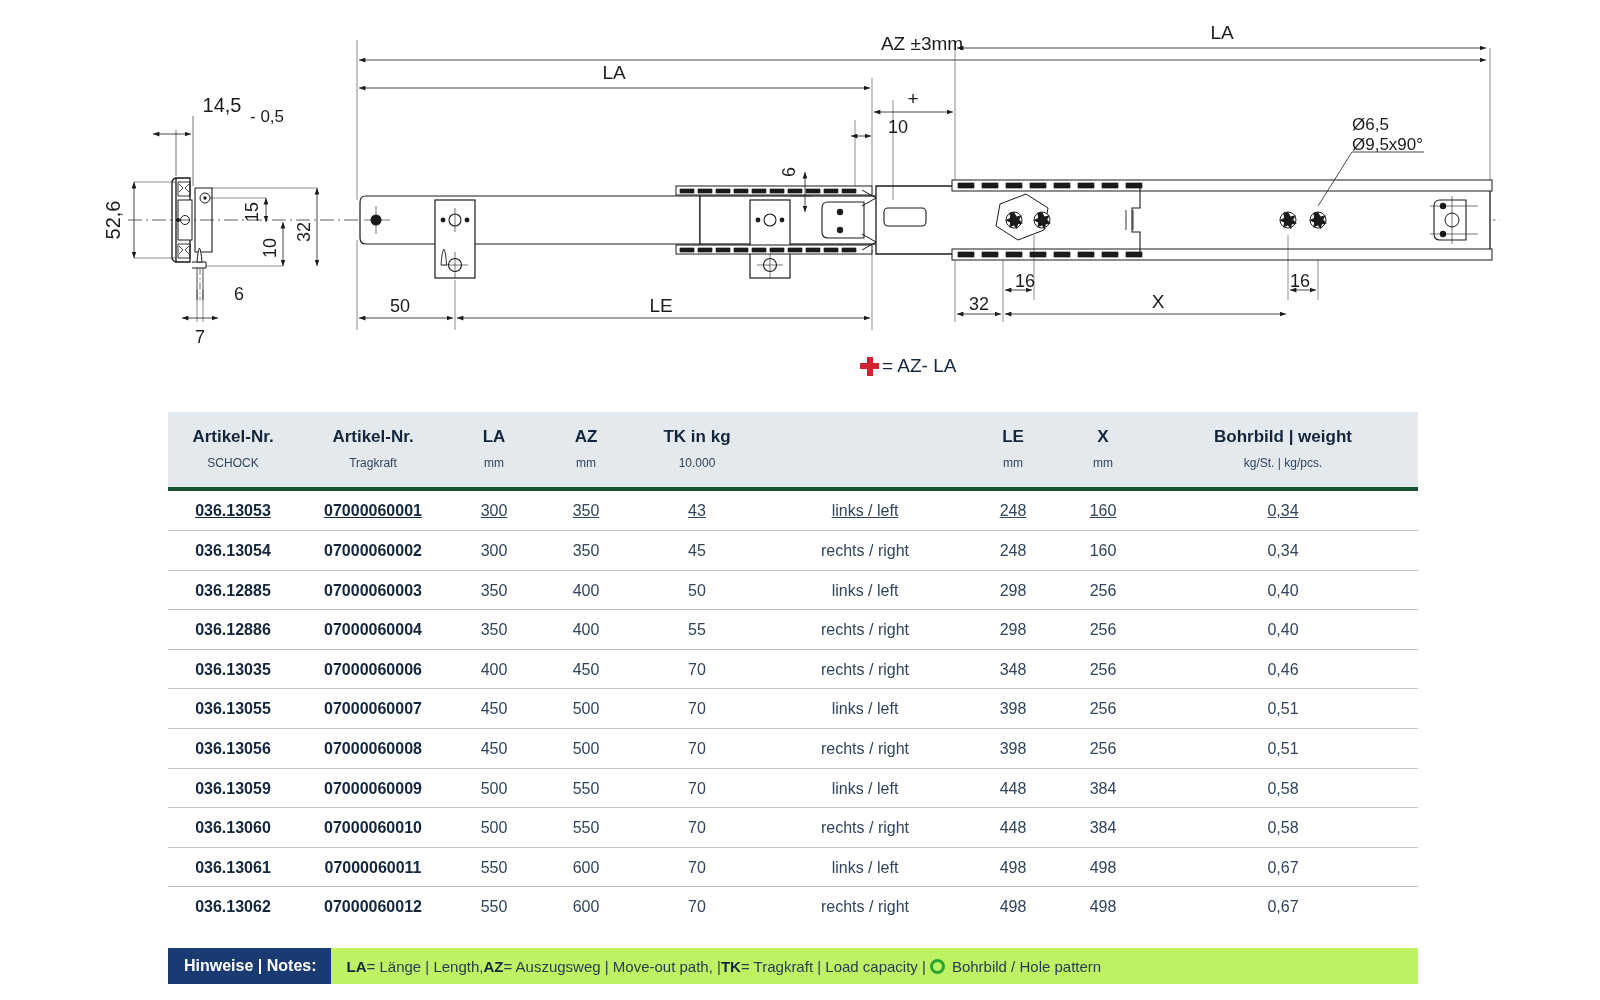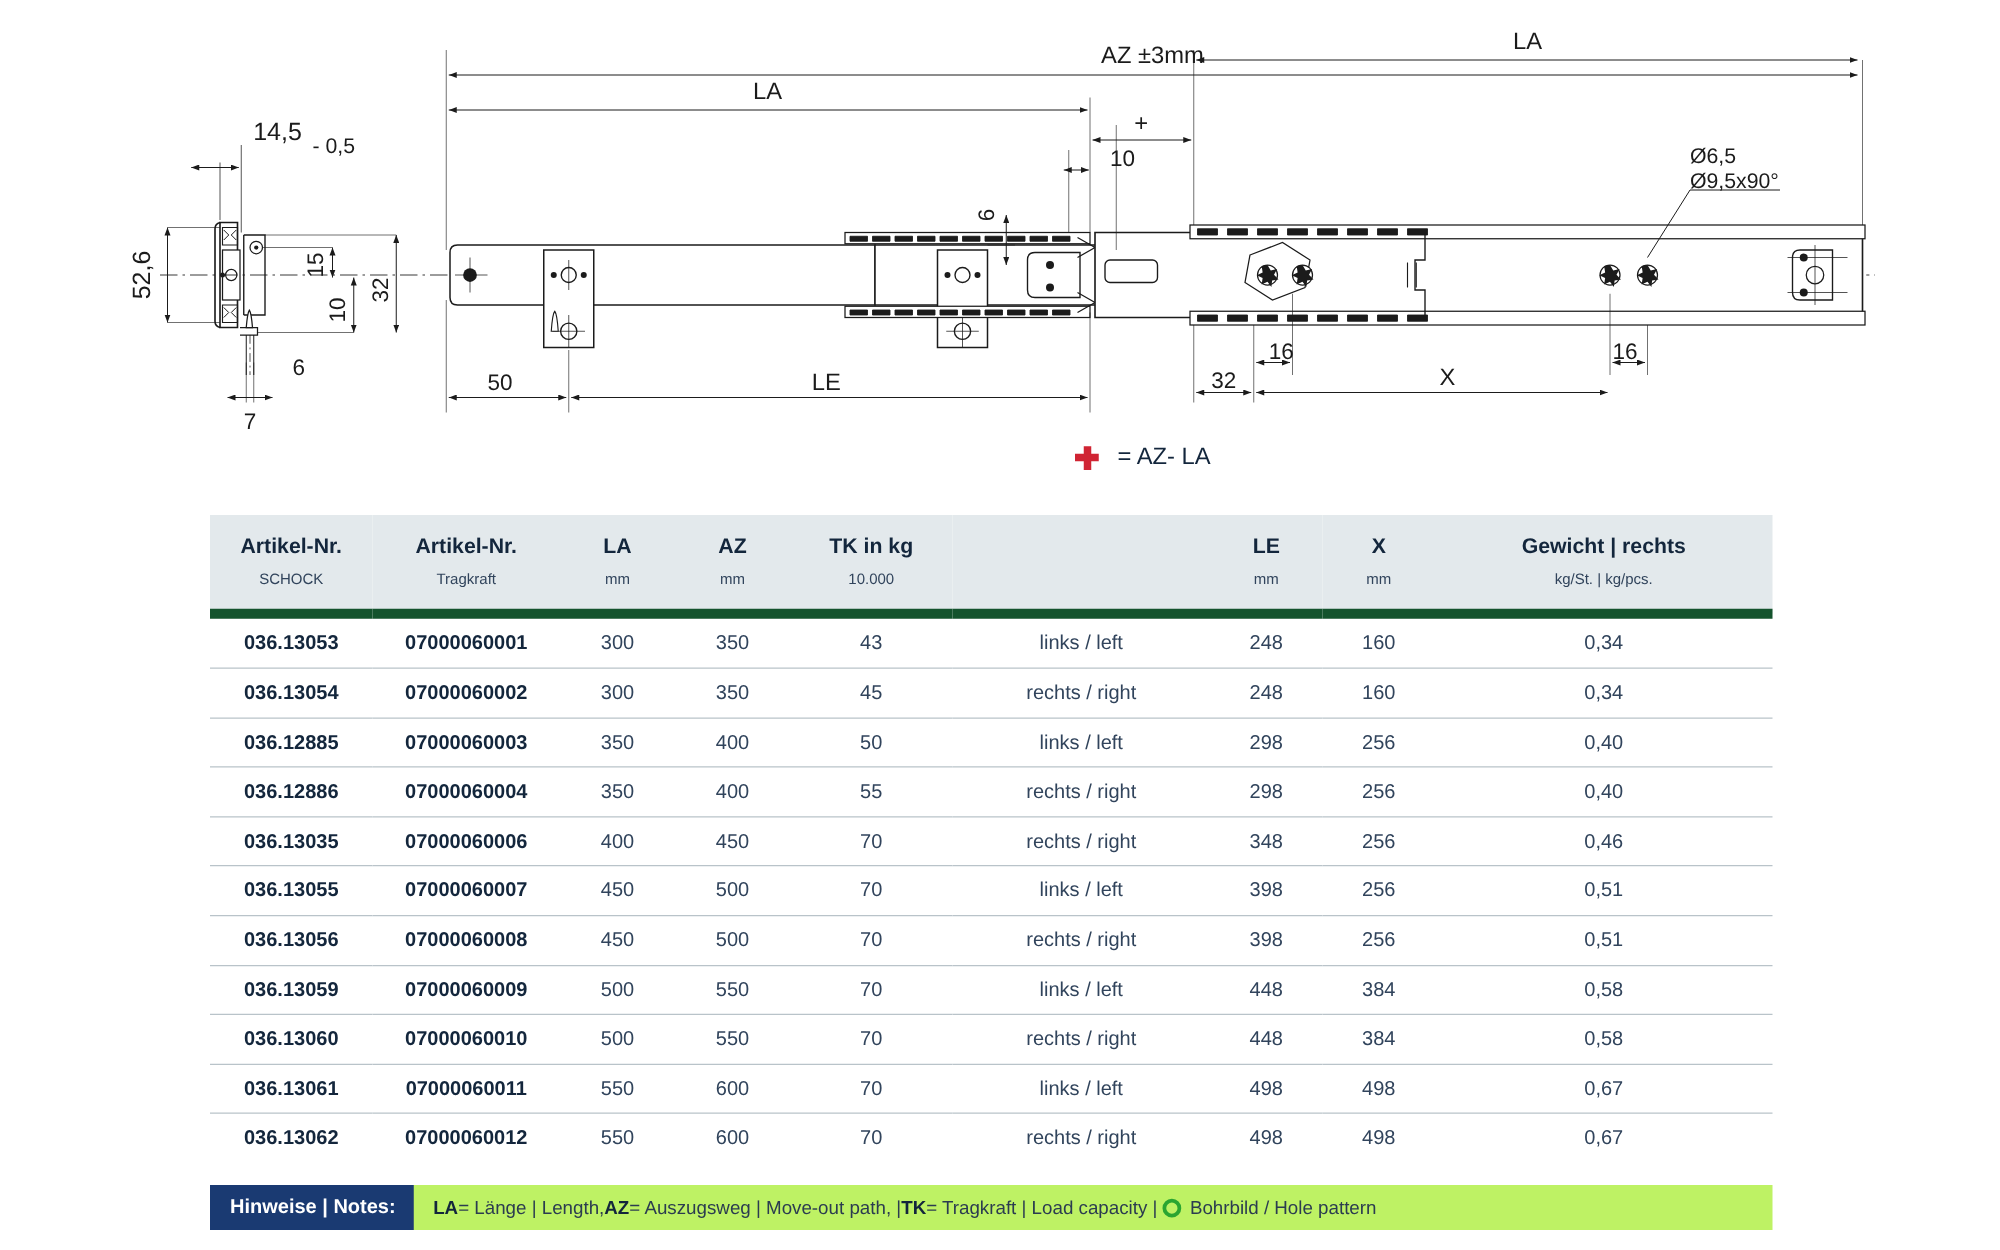--- a/index.html
+++ b/index.html
@@ -14,21 +14,21 @@
   }
   #page { position: relative; width: 1600px; height: 829px; }
 
   
   #drawing { position: absolute; left: 0; top: 0; width: 1600px; height: 400px; }
   #drawing svg { display: block; }
 
   .legend-line {
     position: absolute;
     left: 860px; top: 355px;
-    display: flex; align-items: center; gap: 15px;
+    display: flex; align-items: center; gap: 3px;
     font-size: 19px; color: #13263c;
   }
   .plus-glyph { position: relative; width: 19px; height: 19px; display:inline-block; }
   .plus-glyph::before, .plus-glyph::after {
     content:""; position:absolute; background:#d02433;
   }
   .plus-glyph::before { left:6.5px; top:0; width:6px; height:19px; }
   .plus-glyph::after  { left:0; top:6.5px; width:19px; height:6px; }
 
   
@@ -51,21 +51,21 @@
   table.spec tbody td {
     font-size: 16px;
     color: #31445c;
     text-align: center;
     padding: 11px 0 10px 0;
     border-top: 1.5px solid #b9c3c9;
     background: #ffffff;
     line-height: 1.1;
   }
   table.spec tbody tr td.artnr { font-weight: bold; color: #13263c; font-size: 16px; }
-  table.spec tbody tr:first-child td { border-top: 8px solid #14532d; }
+  table.spec tbody tr:first-child td { border-top: 4px solid #14532d; text-decoration: underline; }
 
   
   col.c-art1 { width: 130px; }
   col.c-art2 { width: 150px; }
   col.c-la   { width: 92px; }
   col.c-az   { width: 92px; }
   col.c-tk   { width: 130px; }
   col.c-side { width: 206px; }
   col.c-le   { width: 90px; }
   col.c-x    { width: 90px; }
@@ -402,21 +402,21 @@
             </div>
           </th>
           <th>
             <div class="th-inner">
               <div class="th-main">X</div>
               <div class="th-sub">mm</div>
             </div>
           </th>
           <th>
             <div class="th-inner">
-              <div class="th-main">Gewicht | rechts</div>
+              <div class="th-main">Bohrbild | weight</div>
               <div class="th-sub">kg/St. | kg/pcs.</div>
             </div>
           </th>
         </tr>
       </thead>
       <tbody id="tbody">
           <tr>
             <td class="artnr">036.13053</td>
             <td class="artnr">07000060001</td>
             <td>300</td>

